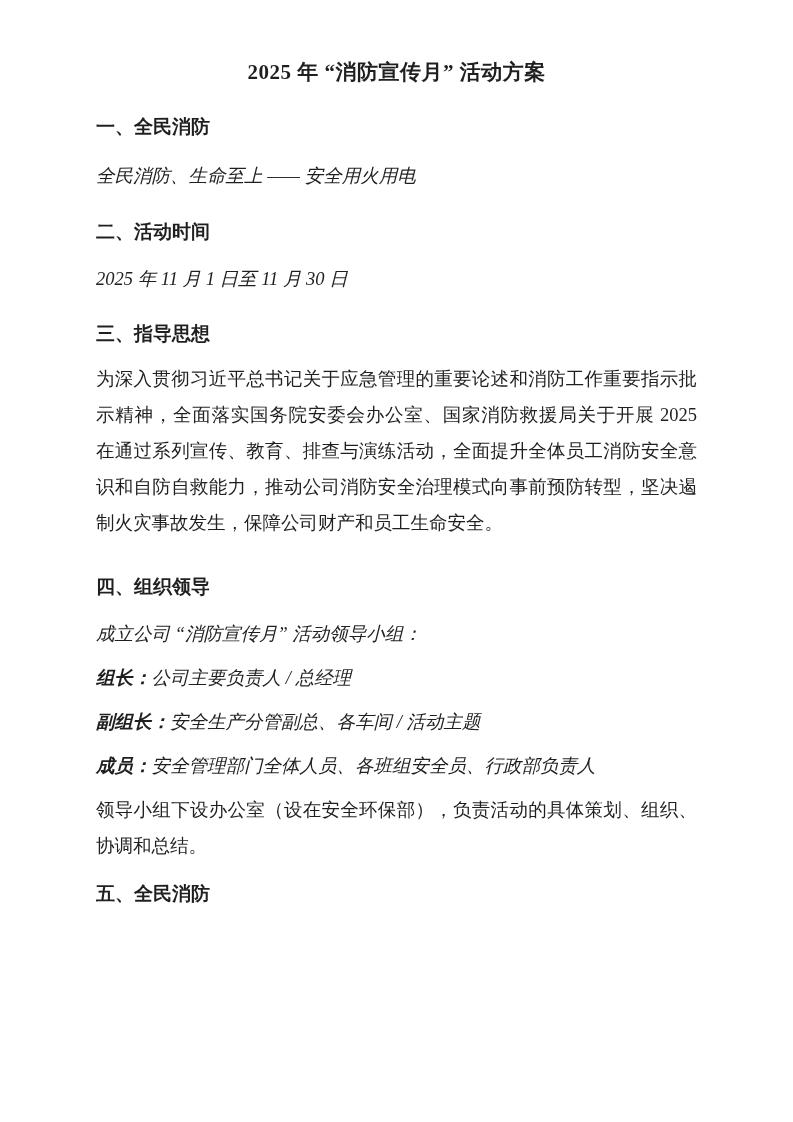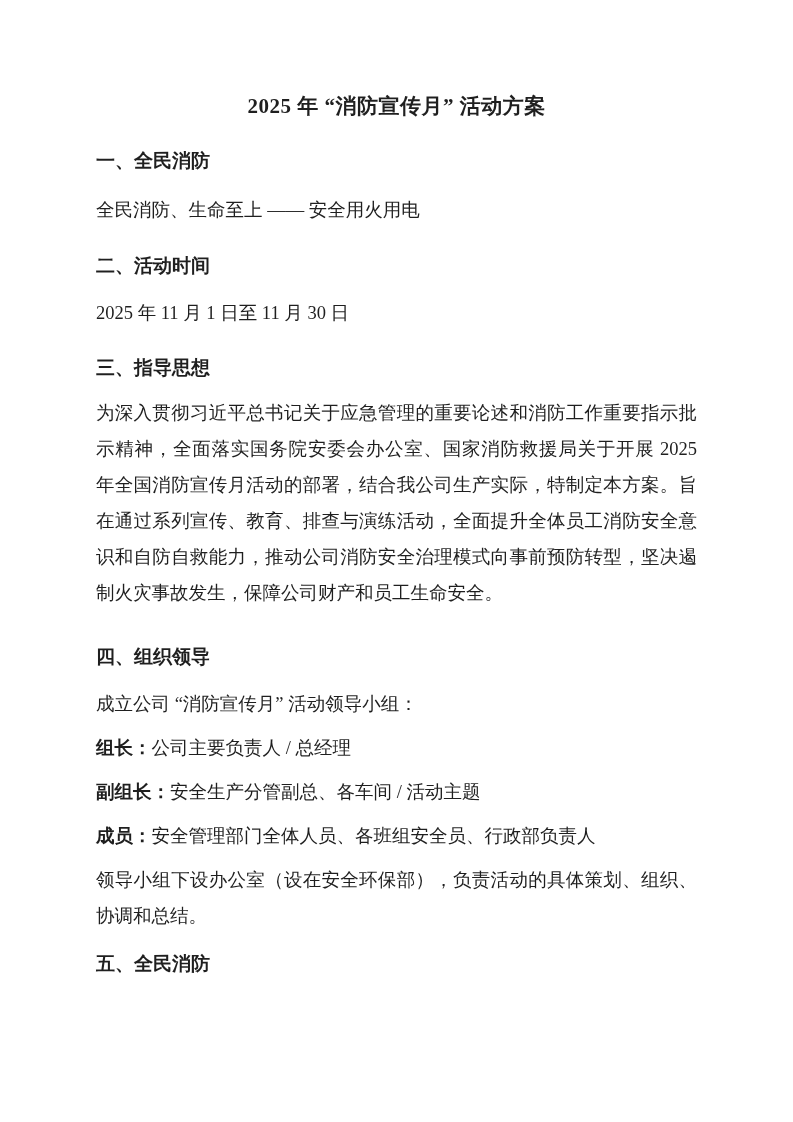--- a/index.html
+++ b/index.html
@@ -5,21 +5,21 @@
   html, body {
     margin: 0;
     padding: 0;
     background: #ffffff;
   }
   .page {
     position: relative;
     width: 793px;
     height: 1122px;
     box-sizing: border-box;
-    padding: 88px 96px 0 96px;
+    padding: 54px 96px 0 96px;
     background: #ffffff;
     color: #1f1f1f;
     font-family: "Liberation Serif", "DejaVu Serif", serif;
     overflow: hidden;
   }
   .doc-title {
     margin: 0;
     font-size: 21px;
     font-weight: bold;
     line-height: 36px;
@@ -32,20 +32,21 @@
     font-weight: bold;
     line-height: 36px;
     text-align: left;
   }
   .body-line {
     margin: 0;
     font-size: 18.5px;
     font-weight: normal;
     line-height: 36px;
     text-align: left;
+    font-style: italic;
   }
   .jpara { margin: 0; }
   .jl {
     font-size: 18.5px;
     line-height: 36px;
     text-align: justify;
     text-align-last: justify;
   }
   .jl.last {
     text-align: right;
@@ -78,21 +79,20 @@
 
   <h2 class="sec-heading mt-h-time">二、活动时间</h2>
 
   <p class="body-line mt-b-time">2025 年 11 月 1 日至 11 月 30 日</p>
 
   <h2 class="sec-heading mt-h-thought">三、指导思想</h2>
 
   <div class="jpara mt-p-thought">
     <div class="jl">为深入贯彻习近平总书记关于应急管理的重要论述和消防工作重要指示批</div>
     <div class="jl">示精神，全面落实国务院安委会办公室、国家消防救援局关于开展 2025</div>
-    <div class="jl">年全国消防宣传月活动的部署，结合我公司生产实际，特制定本方案。旨</div>
     <div class="jl">在通过系列宣传、教育、排查与演练活动，全面提升全体员工消防安全意</div>
     <div class="jl">识和自防自救能力，推动公司消防安全治理模式向事前预防转型，坚决遏</div>
     <div class="jl last">制火灾事故发生，保障公司财产和员工生命安全。</div>
   </div>
 
   <h2 class="sec-heading mt-h-org">四、组织领导</h2>
 
   <p class="body-line mt-p-intro">成立公司 “消防宣传月” 活动领导小组：</p>
 
   <p class="body-line mt-p-role">

